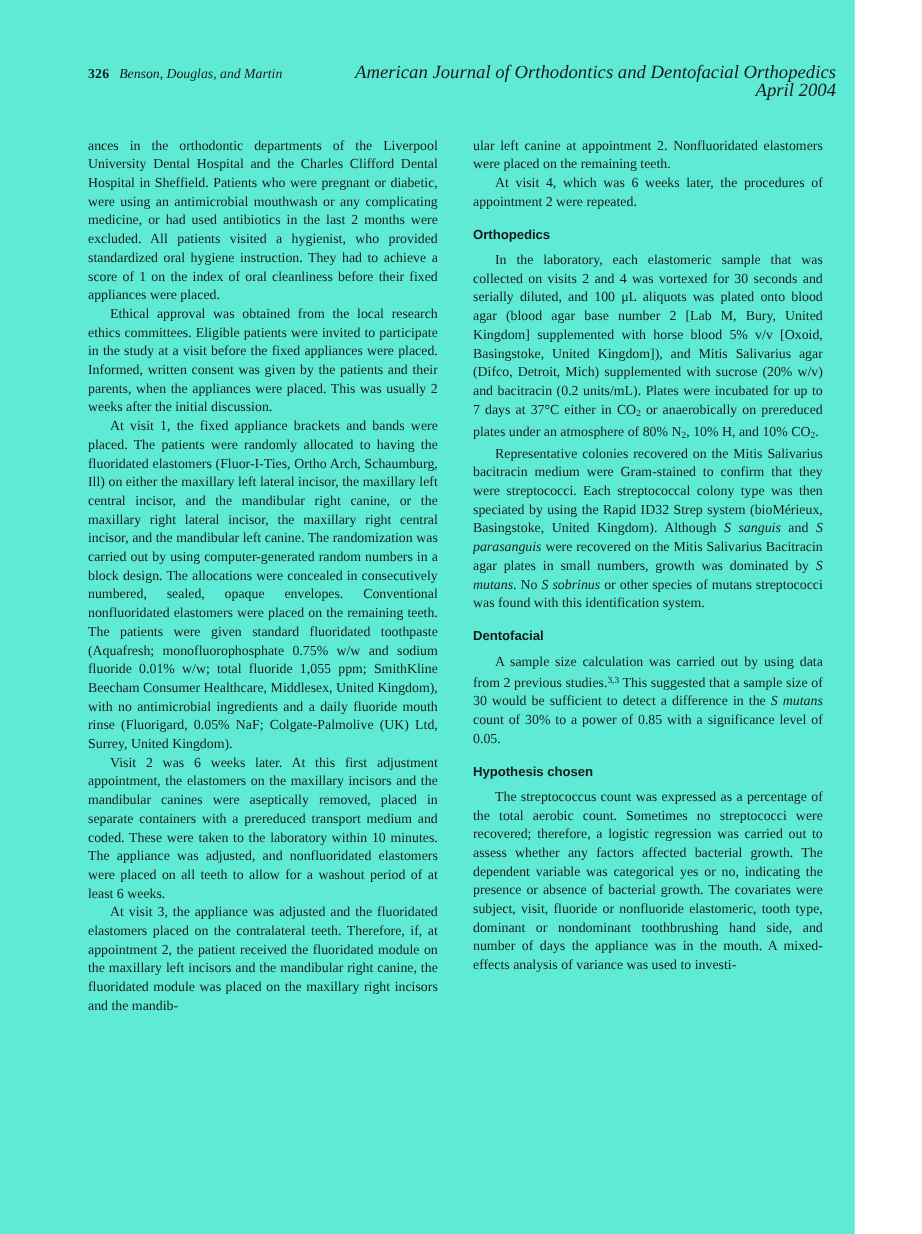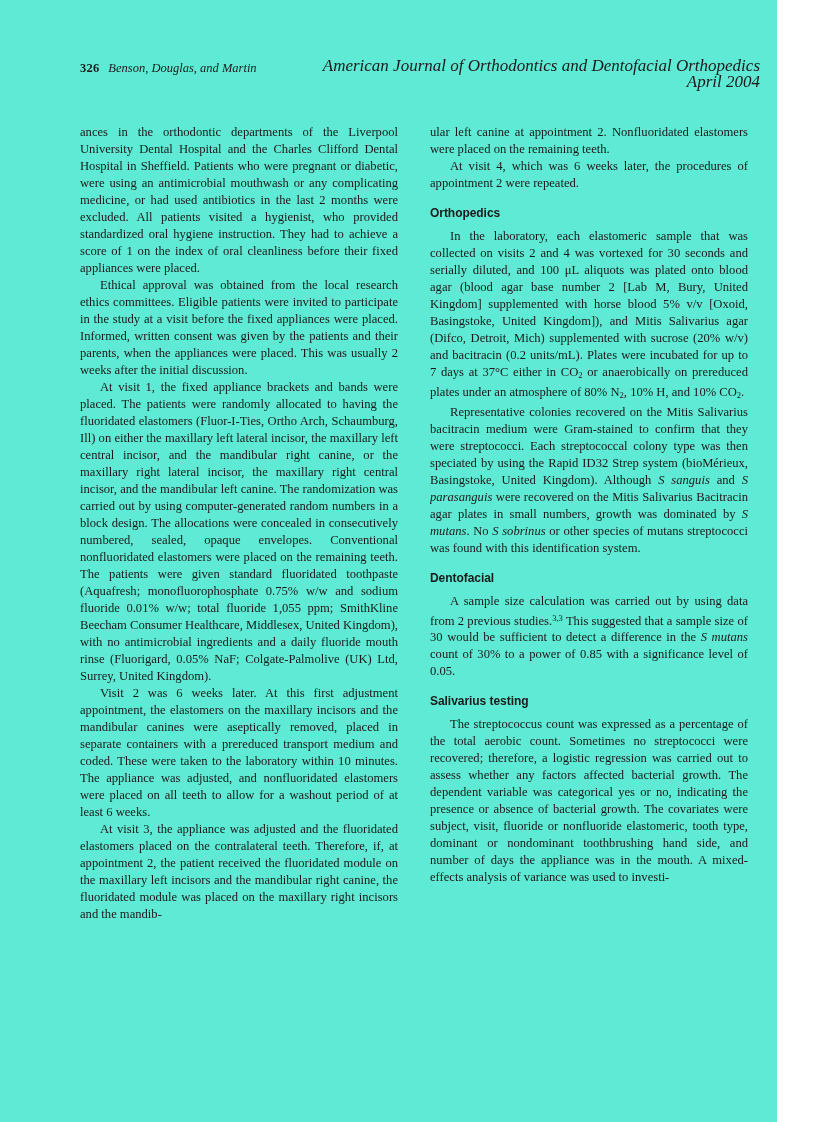--- a/index.html
+++ b/index.html
@@ -128,18 +128,18 @@
         <p class="body-text">At visit 3, the appliance was adjusted and the fluoridated elastomers placed on the contralateral teeth. Therefore, if, at appointment 2, the patient received the fluoridated module on the maxillary left incisors and the mandibular right canine, the fluoridated module was placed on the maxillary right incisors and the mandib-</p>
       </div>
     <div class="col col-right">
         <p class="body-text no-indent">ular left canine at appointment 2. Nonfluoridated elastomers were placed on the remaining teeth.</p>
         <p class="body-text">At visit 4, which was 6 weeks later, the procedures of appointment 2 were repeated.</p>
         <h2 class="section-head">Orthopedics</h2>
         <p class="body-text">In the laboratory, each elastomeric sample that was collected on visits 2 and 4 was vortexed for 30 seconds and serially diluted, and 100 μL aliquots was plated onto blood agar (blood agar base number 2 [Lab M, Bury, United Kingdom] supplemented with horse blood 5% v/v [Oxoid, Basingstoke, United Kingdom]), and Mitis Salivarius agar (Difco, Detroit, Mich) supplemented with sucrose (20% w/v) and bacitracin (0.2 units/mL). Plates were incubated for up to 7 days at 37°C either in CO<sub>2</sub> or anaerobically on prereduced plates under an atmosphere of 80% N<sub>2</sub>, 10% H, and 10% CO<sub>2</sub>.</p>
         <p class="body-text">Representative colonies recovered on the Mitis Salivarius bacitracin medium were Gram-stained to confirm that they were streptococci. Each streptococcal colony type was then speciated by using the Rapid ID32 Strep system (bioMérieux, Basingstoke, United Kingdom). Although <i>S sanguis</i> and <i>S parasanguis</i> were recovered on the Mitis Salivarius Bacitracin agar plates in small numbers, growth was dominated by <i>S mutans</i>. No <i>S sobrinus</i> or other species of mutans streptococci was found with this identification system.</p>
         <h2 class="section-head">Dentofacial</h2>
         <p class="body-text">A sample size calculation was carried out by using data from 2 previous studies.<sup>3,3</sup> This suggested that a sample size of 30 would be sufficient to detect a difference in the <i>S mutans</i> count of 30% to a power of 0.85 with a significance level of 0.05.</p>
-        <h2 class="section-head">Salivarius testing</h2>
+        <h2 class="section-head">Hypothesis chosen</h2>
         <p class="body-text">The streptococcus count was expressed as a percentage of the total aerobic count. Sometimes no streptococci were recovered; therefore, a logistic regression was carried out to assess whether any factors affected bacterial growth. The dependent variable was categorical yes or no, indicating the presence or absence of bacterial growth. The covariates were subject, visit, fluoride or nonfluoride elastomeric, tooth type, dominant or nondominant toothbrushing hand side, and number of days the appliance was in the mouth. A mixed-effects analysis of variance was used to investi-</p>
       </div>
   </div>
 
 </div>
 
 </body></html>

